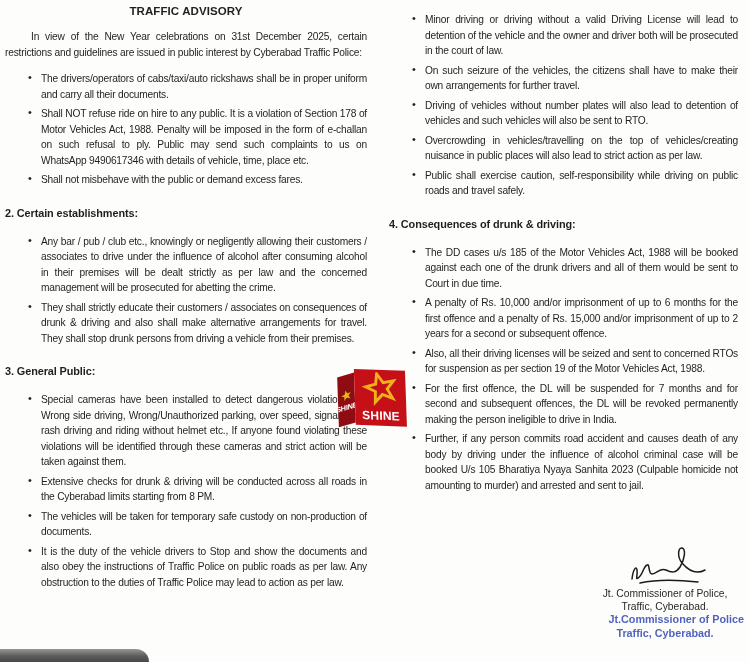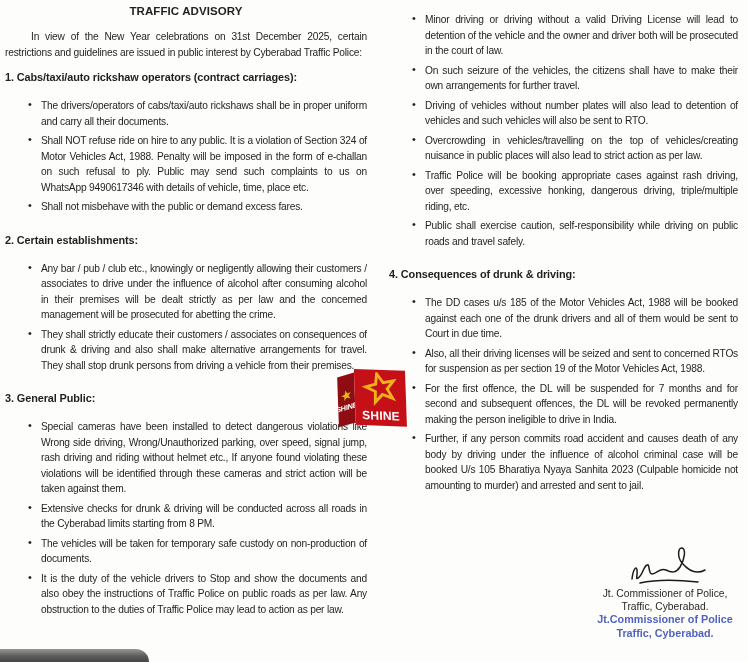--- a/index.html
+++ b/index.html
@@ -59,24 +59,23 @@
 </style>
 </head>
 <body>
 
 <div class="page">
 
   <div class="col-left">
     <div class="doc-title">TRAFFIC ADVISORY</div>
     <div class="intro">In view of the New Year celebrations on 31st December 2025, certain restrictions and guidelines are issued in public interest by Cyberabad Traffic Police:</div>
 
-    <div class="sec-heading">1. Cabs/taxi/auto rickshaw operators (contract carriages):</div>
     <ul class="bullets">
       <li>The drivers/operators of cabs/taxi/auto rickshaws shall be in proper uniform and carry all their documents.</li>
-      <li>Shall NOT refuse ride on hire to any public. It is a violation of Section 324 of Motor Vehicles Act, 1988. Penalty will be imposed in the form of e-challan on such refusal to ply. Public may send such complaints to us on WhatsApp 9490617346 with details of vehicle, time, place etc.</li>
+      <li>Shall NOT refuse ride on hire to any public. It is a violation of Section 178 of Motor Vehicles Act, 1988. Penalty will be imposed in the form of e-challan on such refusal to ply. Public may send such complaints to us on WhatsApp 9490617346 with details of vehicle, time, place etc.</li>
       <li>Shall not misbehave with the public or demand excess fares.</li>
     </ul>
 
     <div class="sec-heading">2. Certain establishments:</div>
     <ul class="bullets">
       <li>Any bar / pub / club etc., knowingly or negligently allowing their customers / associates to drive under the influence of alcohol after consuming alcohol in their premises will be dealt strictly as per law and the concerned management will be prosecuted for abetting the crime.</li>
       <li>They shall strictly educate their customers / associates on consequences of drunk &amp; driving and also shall make alternative arrangements for travel. They shall stop drunk persons from driving a vehicle from their premises.</li>
     </ul>
 
     <div class="sec-heading">3. General Public:</div>
@@ -87,40 +86,40 @@
       <li>It is the duty of the vehicle drivers to Stop and show the documents and also obey the instructions of Traffic Police on public roads as per law. Any obstruction to the duties of Traffic Police may lead to action as per law.</li>
     </ul>
   </div>
 
   <div class="col-right">
     <ul class="bullets">
       <li>Minor driving or driving without a valid Driving License will lead to detention of the vehicle and the owner and driver both will be prosecuted in the court of law.</li>
       <li>On such seizure of the vehicles, the citizens shall have to make their own arrangements for further travel.</li>
       <li>Driving of vehicles without number plates will also lead to detention of vehicles and such vehicles will also be sent to RTO.</li>
       <li>Overcrowding in vehicles/travelling on the top of vehicles/creating nuisance in public places will also lead to strict action as per law.</li>
-      <li>Traffic Police will be booking appropriate cases against rash driving, over speeding, excessive honking, dangerous driving, triple/multiple riding, etc.</li>
       <li>Public shall exercise caution, self-responsibility while driving on public roads and travel safely.</li>
     </ul>
 
     <div class="sec-heading">4. Consequences of drunk &amp; driving:</div>
     <ul class="bullets">
       <li>The DD cases u/s 185 of the Motor Vehicles Act, 1988 will be booked against each one of the drunk drivers and all of them would be sent to Court in due time.</li>
+      <li>A penalty of Rs. 10,000 and/or imprisonment of up to 6 months for the first offence and a penalty of Rs. 15,000 and/or imprisonment of up to 2 years for a second or subsequent offence.</li>
       <li>Also, all their driving licenses will be seized and sent to concerned RTOs for suspension as per section 19 of the Motor Vehicles Act, 1988.</li>
       <li>For the first offence, the DL will be suspended for 7 months and for second and subsequent offences, the DL will be revoked permanently making the person ineligible to drive in India.</li>
       <li>Further, if any person commits road accident and causes death of any body by driving under the influence of alcohol criminal case will be booked U/s 105 Bharatiya Nyaya Sanhita 2023 (Culpable homicide not amounting to murder) and arrested and sent to jail.</li>
     </ul>
   </div>
 
   <div class="sig-block">
     <svg class="sig-svg" width="110" height="46" viewBox="0 0 110 46">
       <path d="M22 36 C23 27 26 22 27 27 C28 32 25 37 28 35 C33 32 33 24 37 22 C40 20 38 31 42 31 C47 31 50 24 56 27 C62 30 66 30 70 24 C75 16 76 6 72 5 C68 4 67 14 72 20 C78 27 86 32 95 27 M30 40 C48 36 70 37 88 39" stroke="#1c1c1c" fill="none" stroke-width="1.5" stroke-linecap="round"></path>
     </svg>
     <div class="sig-printed">Jt. Commissioner of Police,</div>
     <div class="sig-printed">Traffic, Cyberabad.</div>
-    <div class="sig-stamp" style="color:#4355b9;">Jt.Commissioner of Police</div>
+    <div class="sig-stamp" style="color:#4355b9;text-align:right;">Jt.Commissioner of Police</div>
     <div class="sig-stamp" style="color:#4355b9;">Traffic, Cyberabad.</div>
   </div>
 
   <div class="shine-logo">
     <div class="shine-face-side" style="background:#8f0c12;">
       <svg class="shine-star-side" width="13" height="13" viewBox="0 0 20 20">
         <path d="M10 1 L12.4 7.2 L19 7.5 L13.8 11.6 L15.7 18 L10 14.3 L4.3 18 L6.2 11.6 L1 7.5 L7.6 7.2 Z" fill="#f2b01c" stroke="#5e0709" stroke-width="0.8"></path>
       </svg>
       <span class="shine-text-side">SHINE</span>
     </div>

